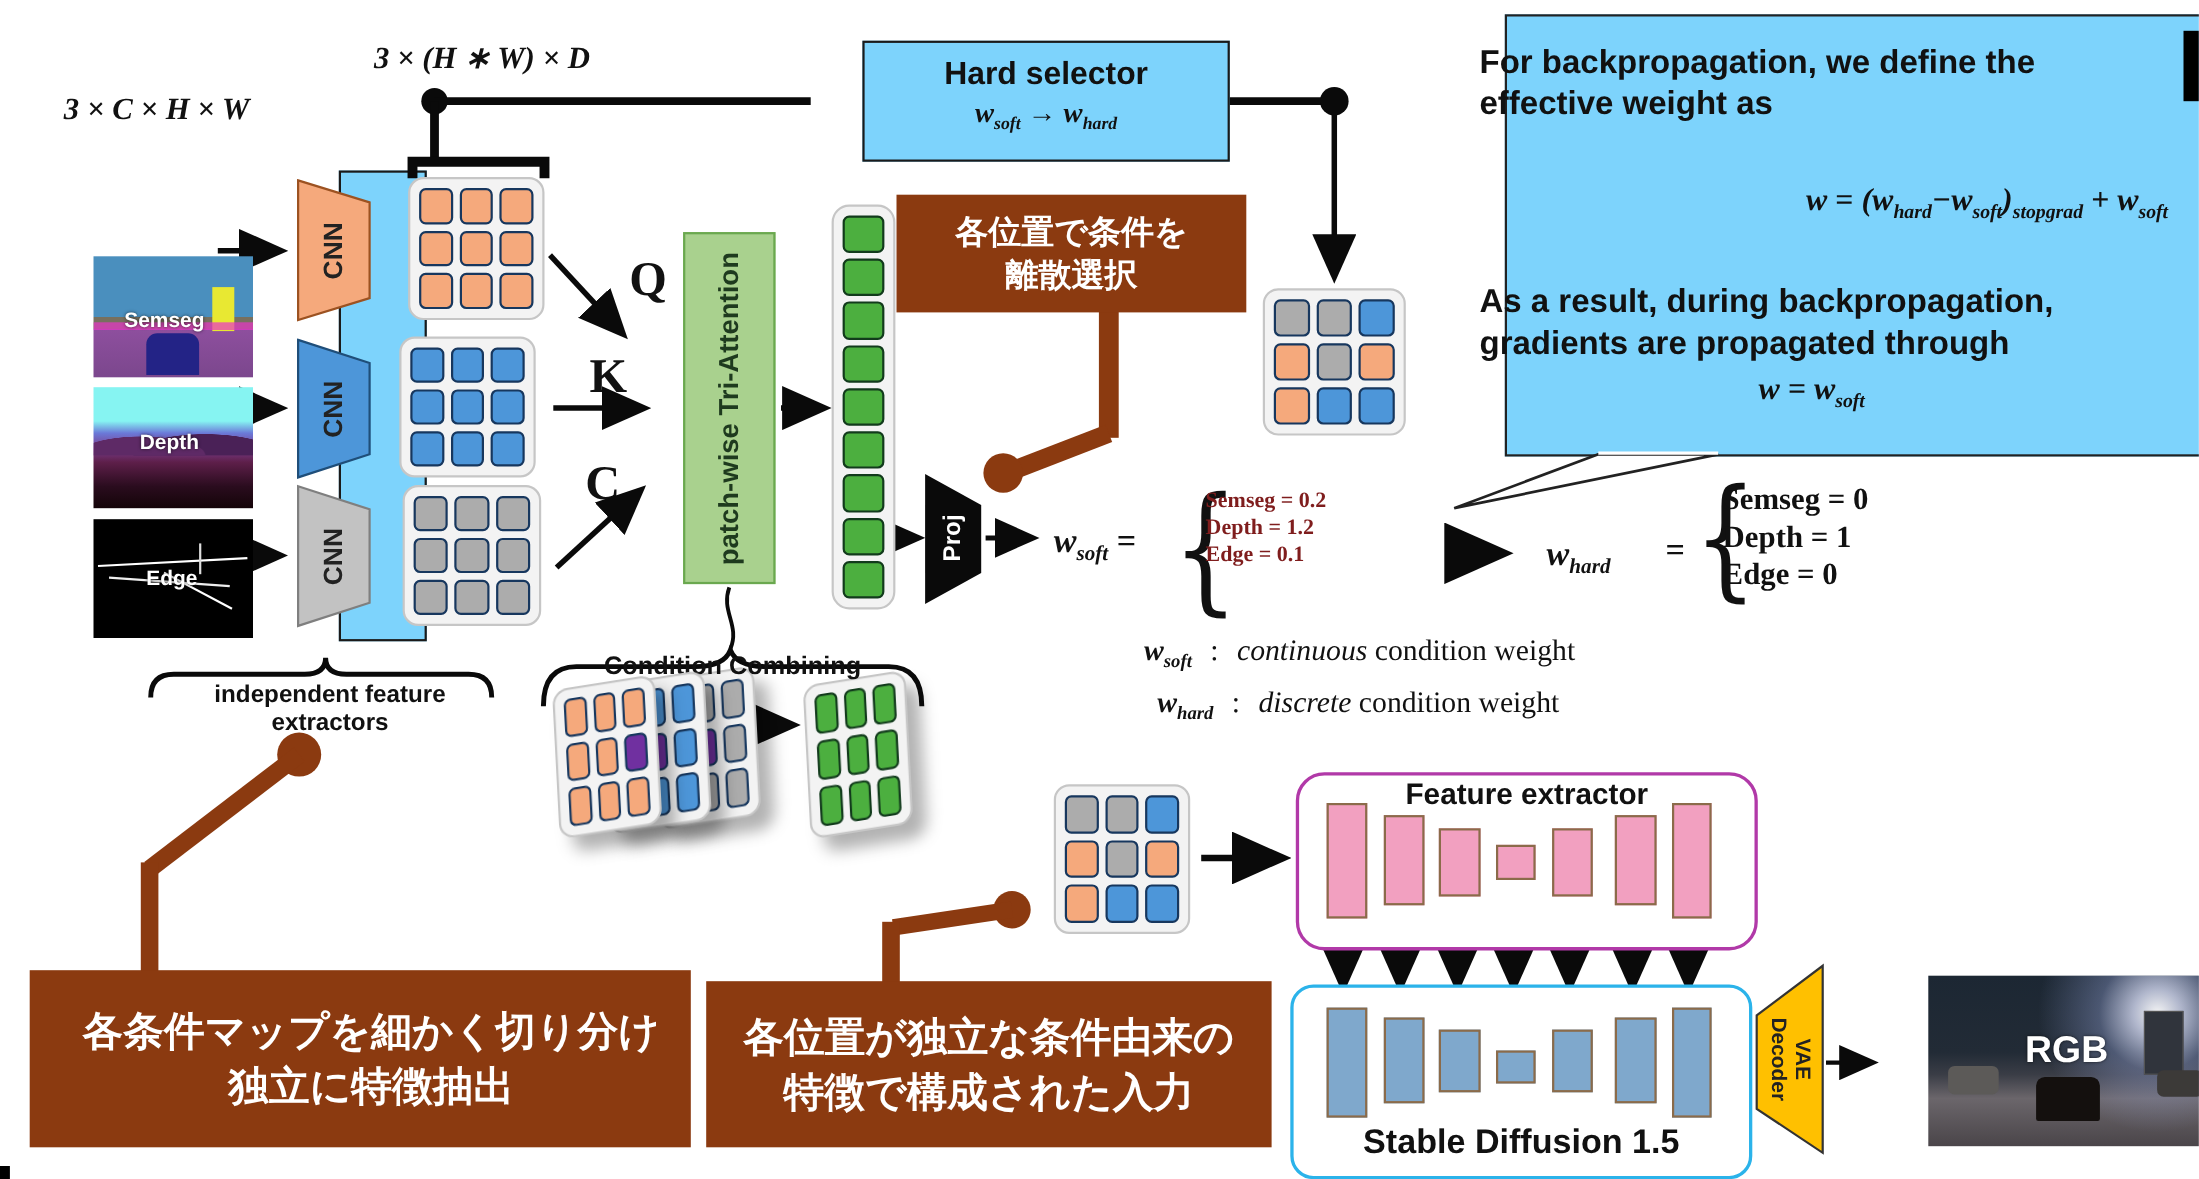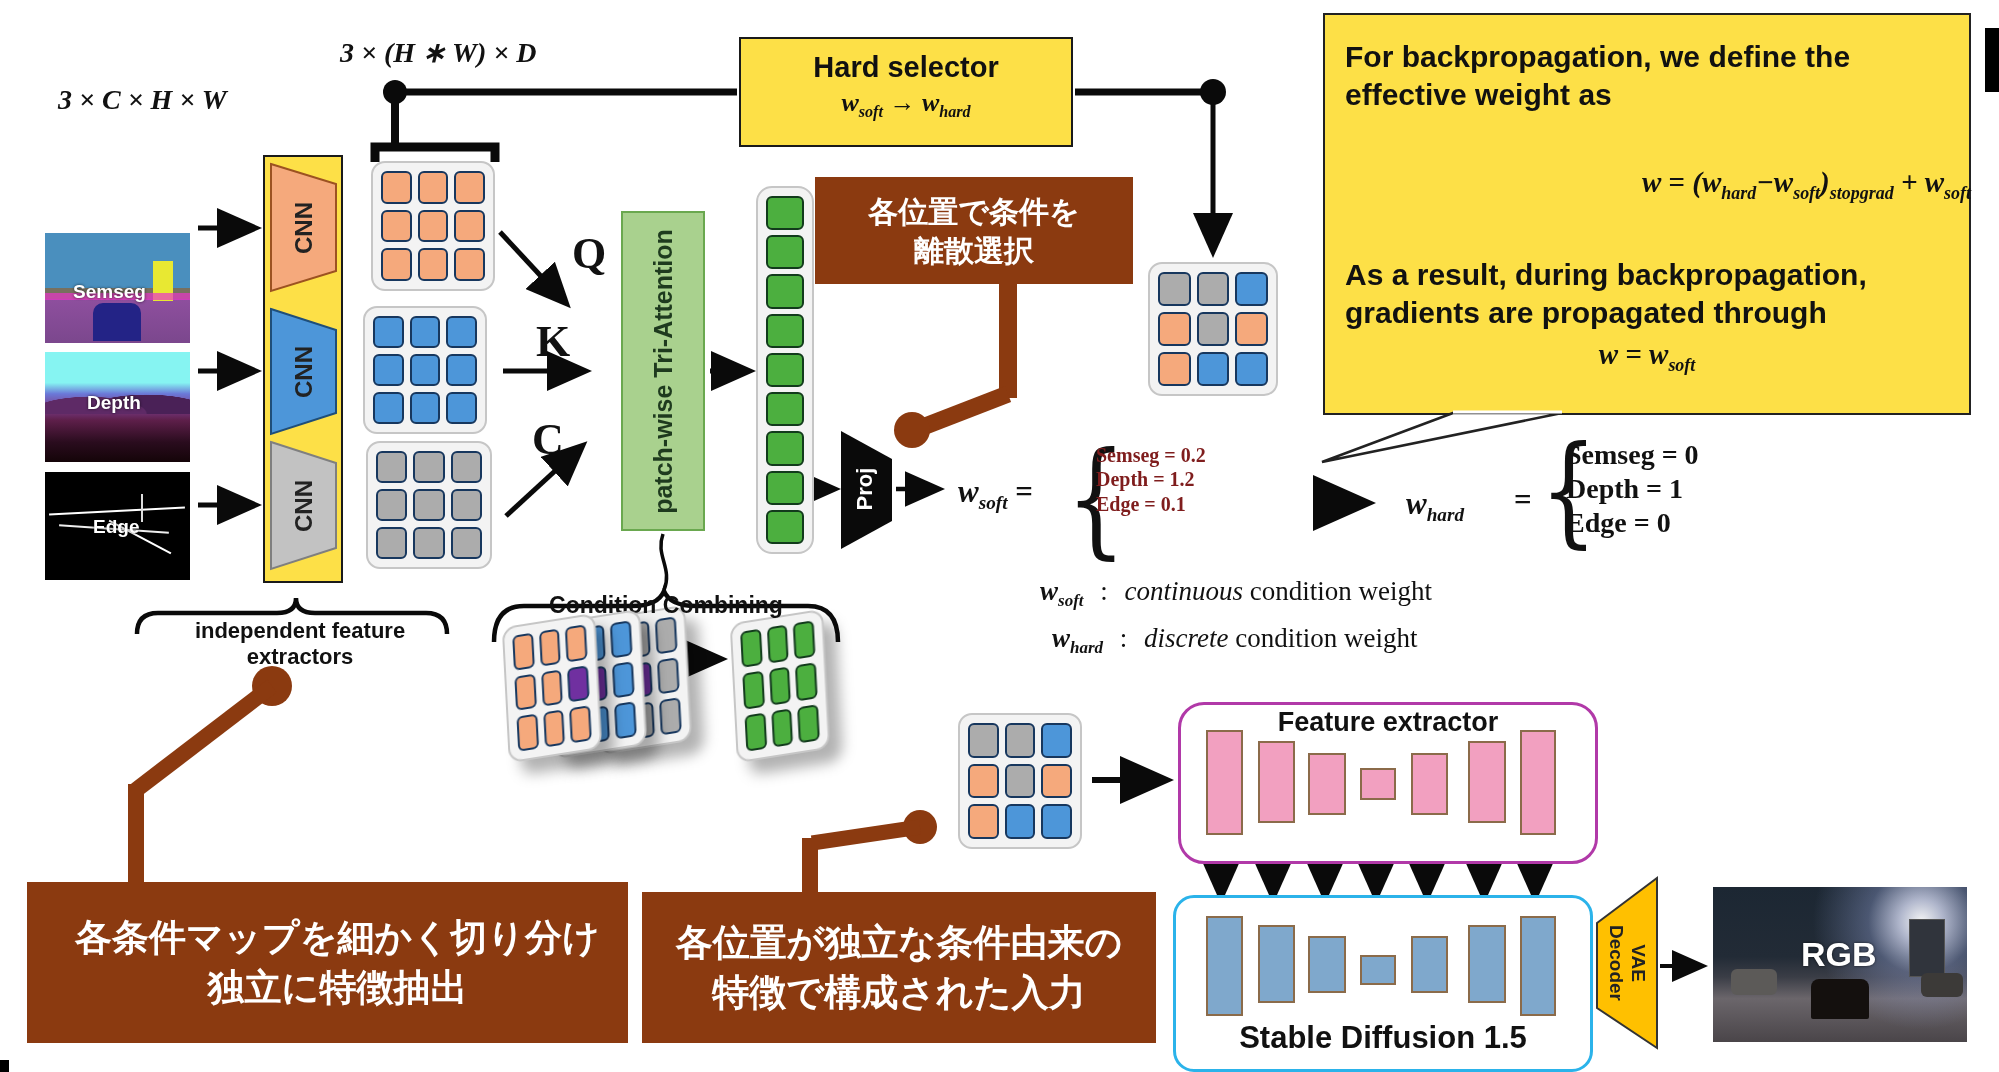--- a/index.html
+++ b/index.html
@@ -13,25 +13,25 @@
   .grid3{position:absolute;background:#F3F3F3;border:2px solid #C6C6C6;border-radius:14px;
          display:grid;grid-template-columns:repeat(3,1fr);gap:6px;padding:8px;box-sizing:border-box;z-index:3;}
   .cell{border:2.5px solid #17375E;border-radius:6px;min-width:0;min-height:0;}
   .cell.o{background:#F5A97C}.cell.b{background:#4D96D9}.cell.g{background:#ACACAC}
   .cell.n{background:#4CAF3F;border-color:#123B1C}.cell.p{background:#7030A0}
   .vcol{position:absolute;background:#F3F3F3;border:2px solid #C6C6C6;border-radius:16px;
         display:flex;flex-direction:column;gap:5px;padding:8px;box-sizing:border-box;z-index:3;}
   .vcol .cell{flex:1;}
   .tilt{transform:rotate(-3deg) skewY(-6deg);filter:drop-shadow(12px 14px 7px rgba(0,0,0,0.30));}
   
-  .linebox{position:absolute;background:#fde047;border:2.5px solid #1a1a1a;box-sizing:border-box;z-index:3;}
+  .linebox{position:absolute;background:#7dd3fc;border:2.5px solid #1a1a1a;box-sizing:border-box;z-index:3;margin-left:45px;}
   .brownbox{position:absolute;background:#8B3A10;color:#fff;text-align:center;z-index:3;
             display:flex;flex-direction:column;justify-content:center;font-weight:bold;}
   .rot{transform:rotate(-90deg);transform-origin:center;white-space:nowrap;}
-  .imgbox{position:absolute;overflow:hidden;z-index:3;}
+  .imgbox{position:absolute;overflow:hidden;z-index:3;margin-left:40px;}
   .imgbox .imglabel{position:absolute;color:#fff;font-weight:bold;text-shadow:0 0 3px rgba(0,0,0,.7);z-index:5;}
   .bigbrace{position:absolute;font-family:"DejaVu Serif",serif;font-weight:normal;z-index:3;
             transform:scaleX(0.75);transform-origin:left center;line-height:1;}
   .unetbar{position:absolute;box-sizing:border-box;border:2px solid #8B6B4A;}
   .note-line{position:absolute;font-weight:bold;color:#111;z-index:4;white-space:nowrap;}
 </style>
 </head>
 <body>
 
 <div id="stage">

